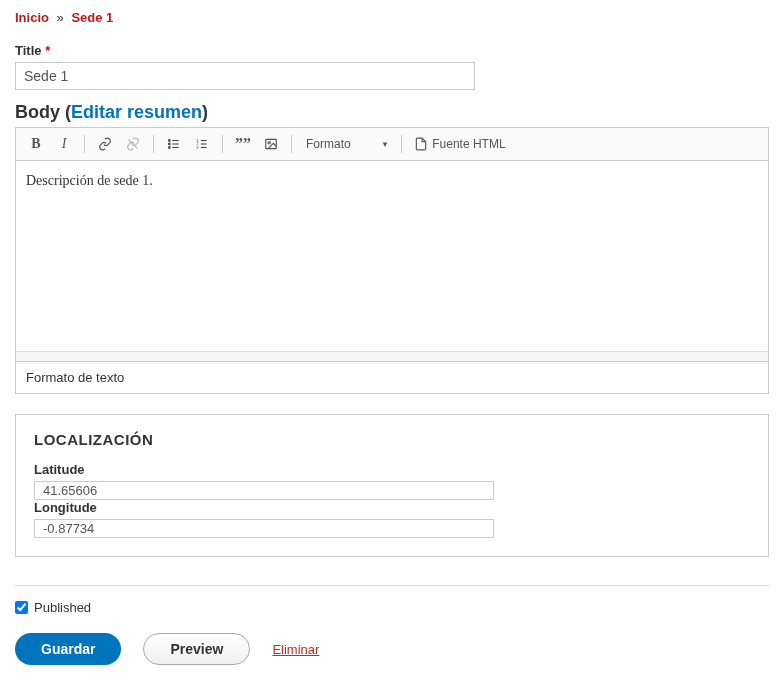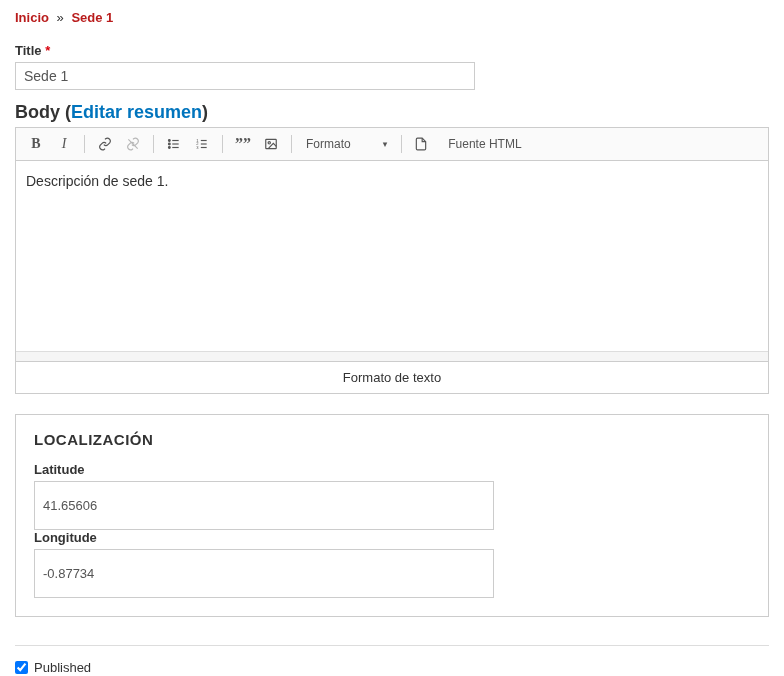--- a/index.html
+++ b/index.html
@@ -11,28 +11,28 @@
 .field-label { font-weight: bold; font-size: 13px; margin-bottom: 4px; display: block; }
 .required-asterisk { color: #d8000c; font-weight: bold; }
 .text-input { width: 460px; padding: 5px 8px; font-size: 14px; border: 1px solid #ccc; background: #fff; color: #555; }
 .body-label { font-weight: bold; font-size: 18px; margin-bottom: 4px; }
 .body-label a { color: #0074bd; text-decoration: none; }
 .editor-wrap { border: 1px solid #ccc; background: #fff; margin-top: 4px; }
 .toolbar { display: flex; align-items: center; gap: 0; padding: 4px 6px; border-bottom: 1px solid #ccc; background: #fafafa; }
 .tb-btn { width: 28px; height: 24px; display: inline-flex; align-items: center; justify-content: center; cursor: pointer; color: #555; font-size: 12px; border: 1px solid transparent; background: transparent; }
 .tb-sep { width: 1px; height: 18px; background: #ccc; margin: 0 6px; }
 .tb-format { display: inline-flex; align-items: center; gap: 4px; padding: 0 8px; color: #555; font-size: 12px; cursor: pointer; }
-.tb-source { display: inline-flex; align-items: center; gap: 20px; padding: 0 6px; color: #555; font-size: 12px; cursor: pointer; }
-.editor-content { min-height: 190px; padding: 12px 10px; font-family: Liberation Sans, sans-serif; font-size: 14px; color: #333; }
+.tb-source { display: inline-flex; align-items: center; gap: 4px; padding: 0 6px; color: #555; font-size: 12px; cursor: pointer; }
+.editor-content { min-height: 190px; padding: 12px 10px; font-family: Liberation Serif, serif; font-size: 14px; color: #333; }
 .editor-resize { height: 10px; background: #f5f5f5; border-top: 1px solid #ddd; }
-.text-format-row { border: 1px solid #ccc; border-top: none; padding: 8px 10px; font-size: 13px; background: #fff; display: flex; align-items: center; gap: 8px; flex-direction: column; }
+.text-format-row { border: 1px solid #ccc; border-top: none; padding: 8px 10px; font-size: 13px; background: #fff; display: flex; align-items: center; gap: 8px; }
 .select { padding: 3px 6px; border: 1px solid #999; background: linear-gradient(#fff, #eee); font-size: 12px; min-width: 115px; }
 .fieldset { border: 1px solid #ccc; padding: 16px 18px 18px; margin-top: 20px; }
 .fieldset-legend { font-weight: bold; font-size: 15px; letter-spacing: 0.5px; margin-bottom: 14px; color: #333; }
-.coord-input { width: 460px; padding: 16px 8px; font-size: 13px; border: 1px solid #ccc; color: #555; }
+.coord-input { width: 460px; padding: 1px 8px; font-size: 13px; border: 1px solid #ccc; color: #555; }
 .coord-label { font-weight: bold; font-size: 13px; margin-bottom: 4px; display: block; }
 .coord-group { }
 hr.divider { border: none; border-top: 1px solid #ddd; margin: 28px 0 14px; }
 .publish-row { display: flex; gap: 6px; margin-bottom: 18px; font-size: 13px; }
 .actions { display: flex; align-items: center; gap: 22px; }
 .btn-primary { background: #0074bd; color: #fff; border: none; border-radius: 20px; padding: 8px 26px; font-weight: bold; font-size: 14px; cursor: pointer; }
 .btn-secondary { background: linear-gradient(#fff, #f0f0f0); color: #333; border: 1px solid #aaa; border-radius: 20px; padding: 7px 26px; font-weight: bold; font-size: 14px; cursor: pointer; }
 .delete-link { color: #c62828; text-decoration: underline; font-size: 13px; }
 .icon-svg { width: 14px; height: 14px; }
 </style>

